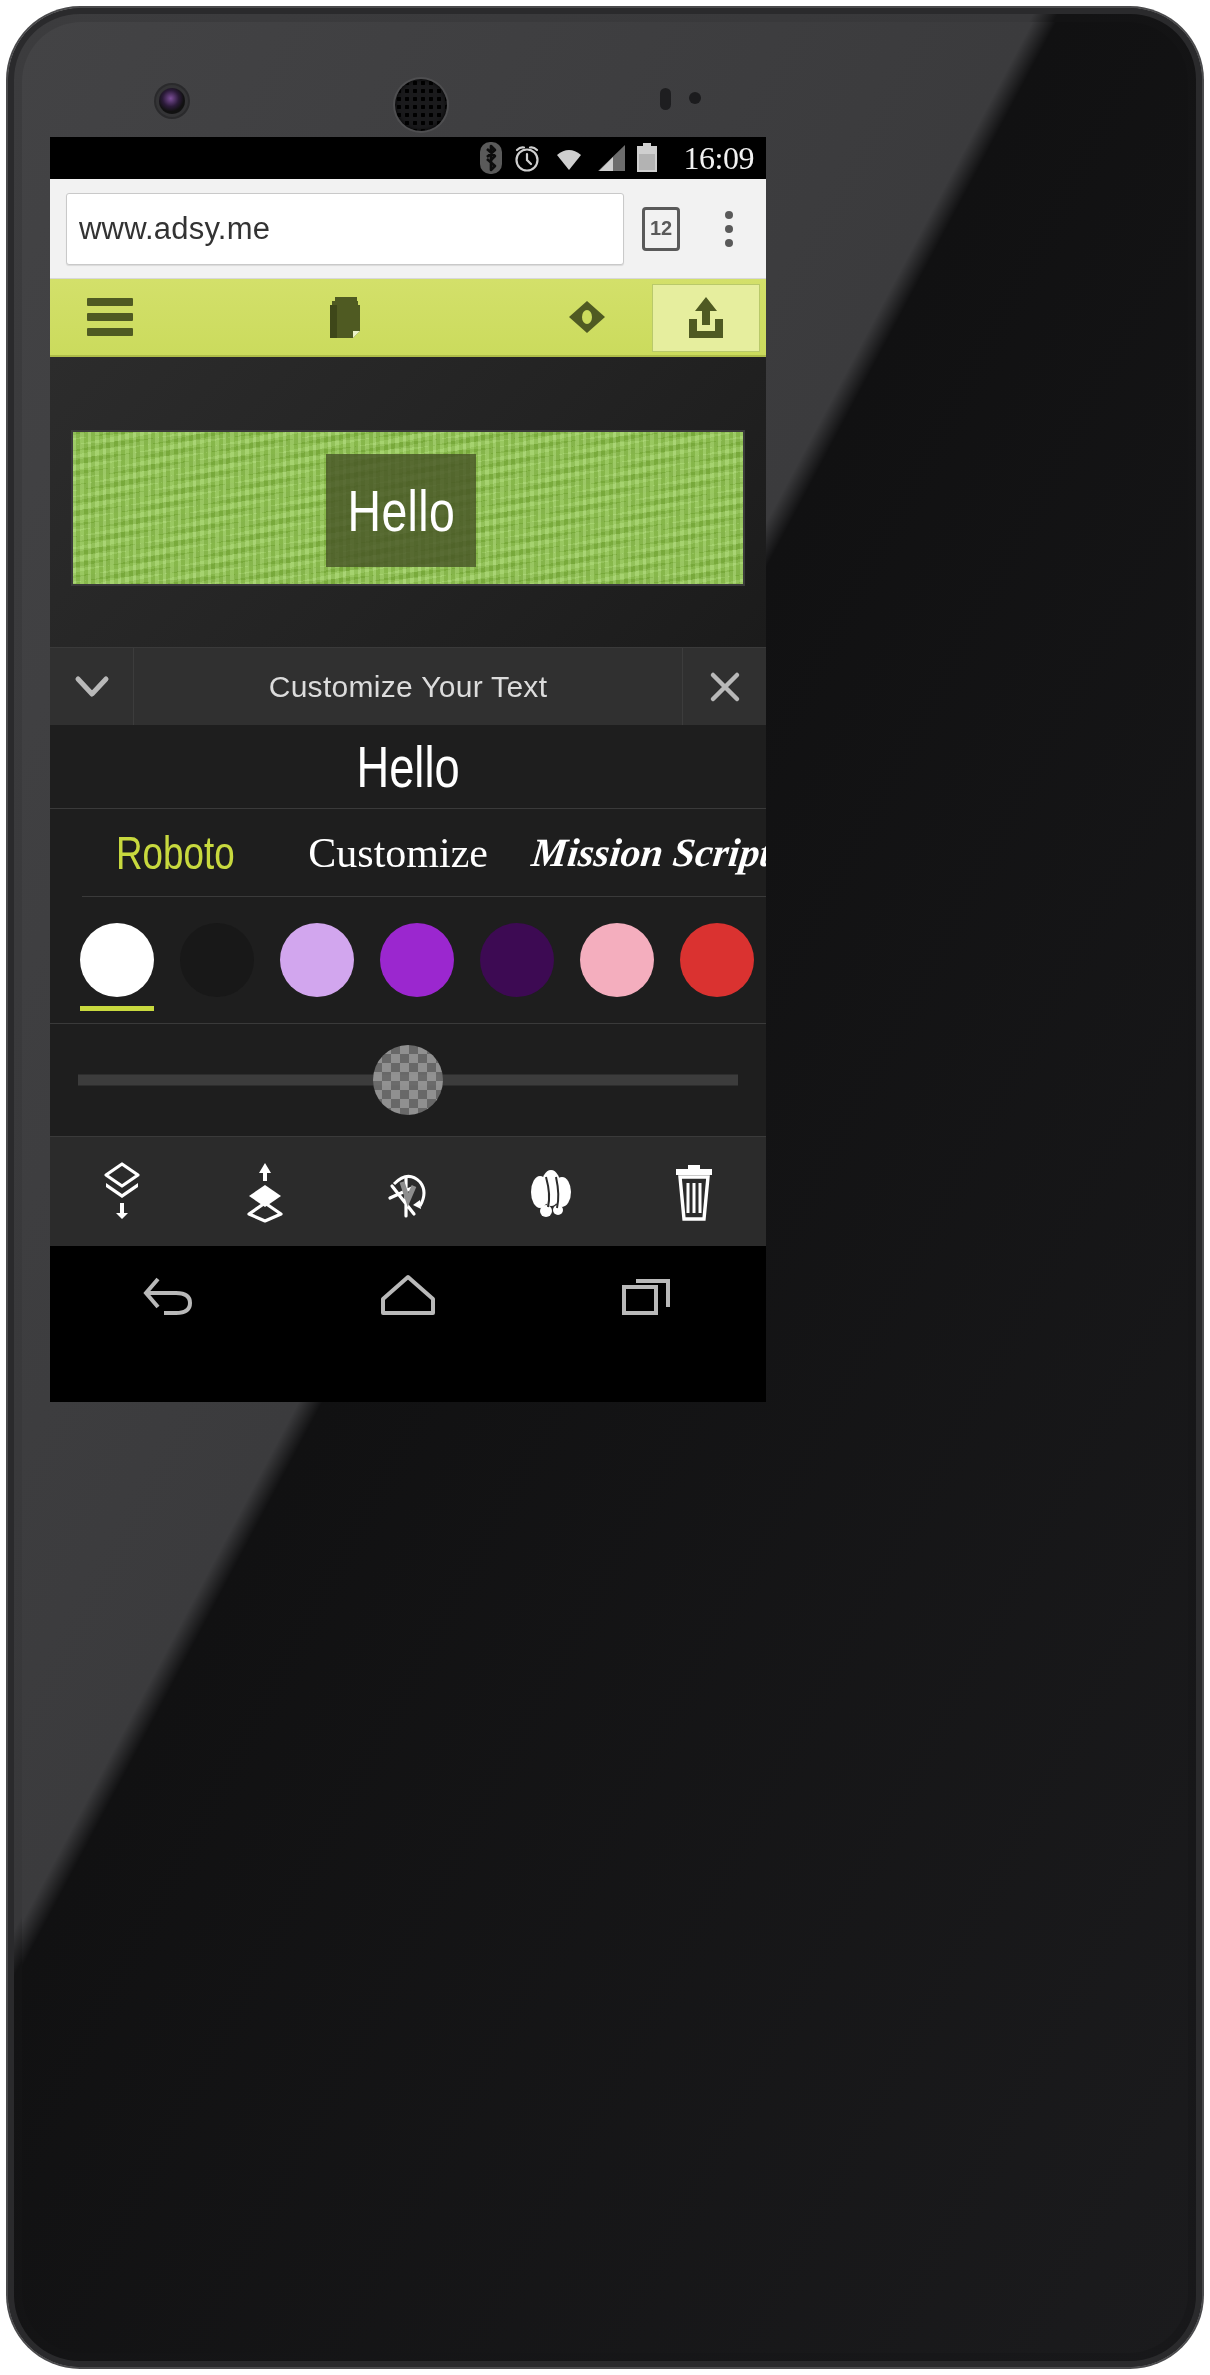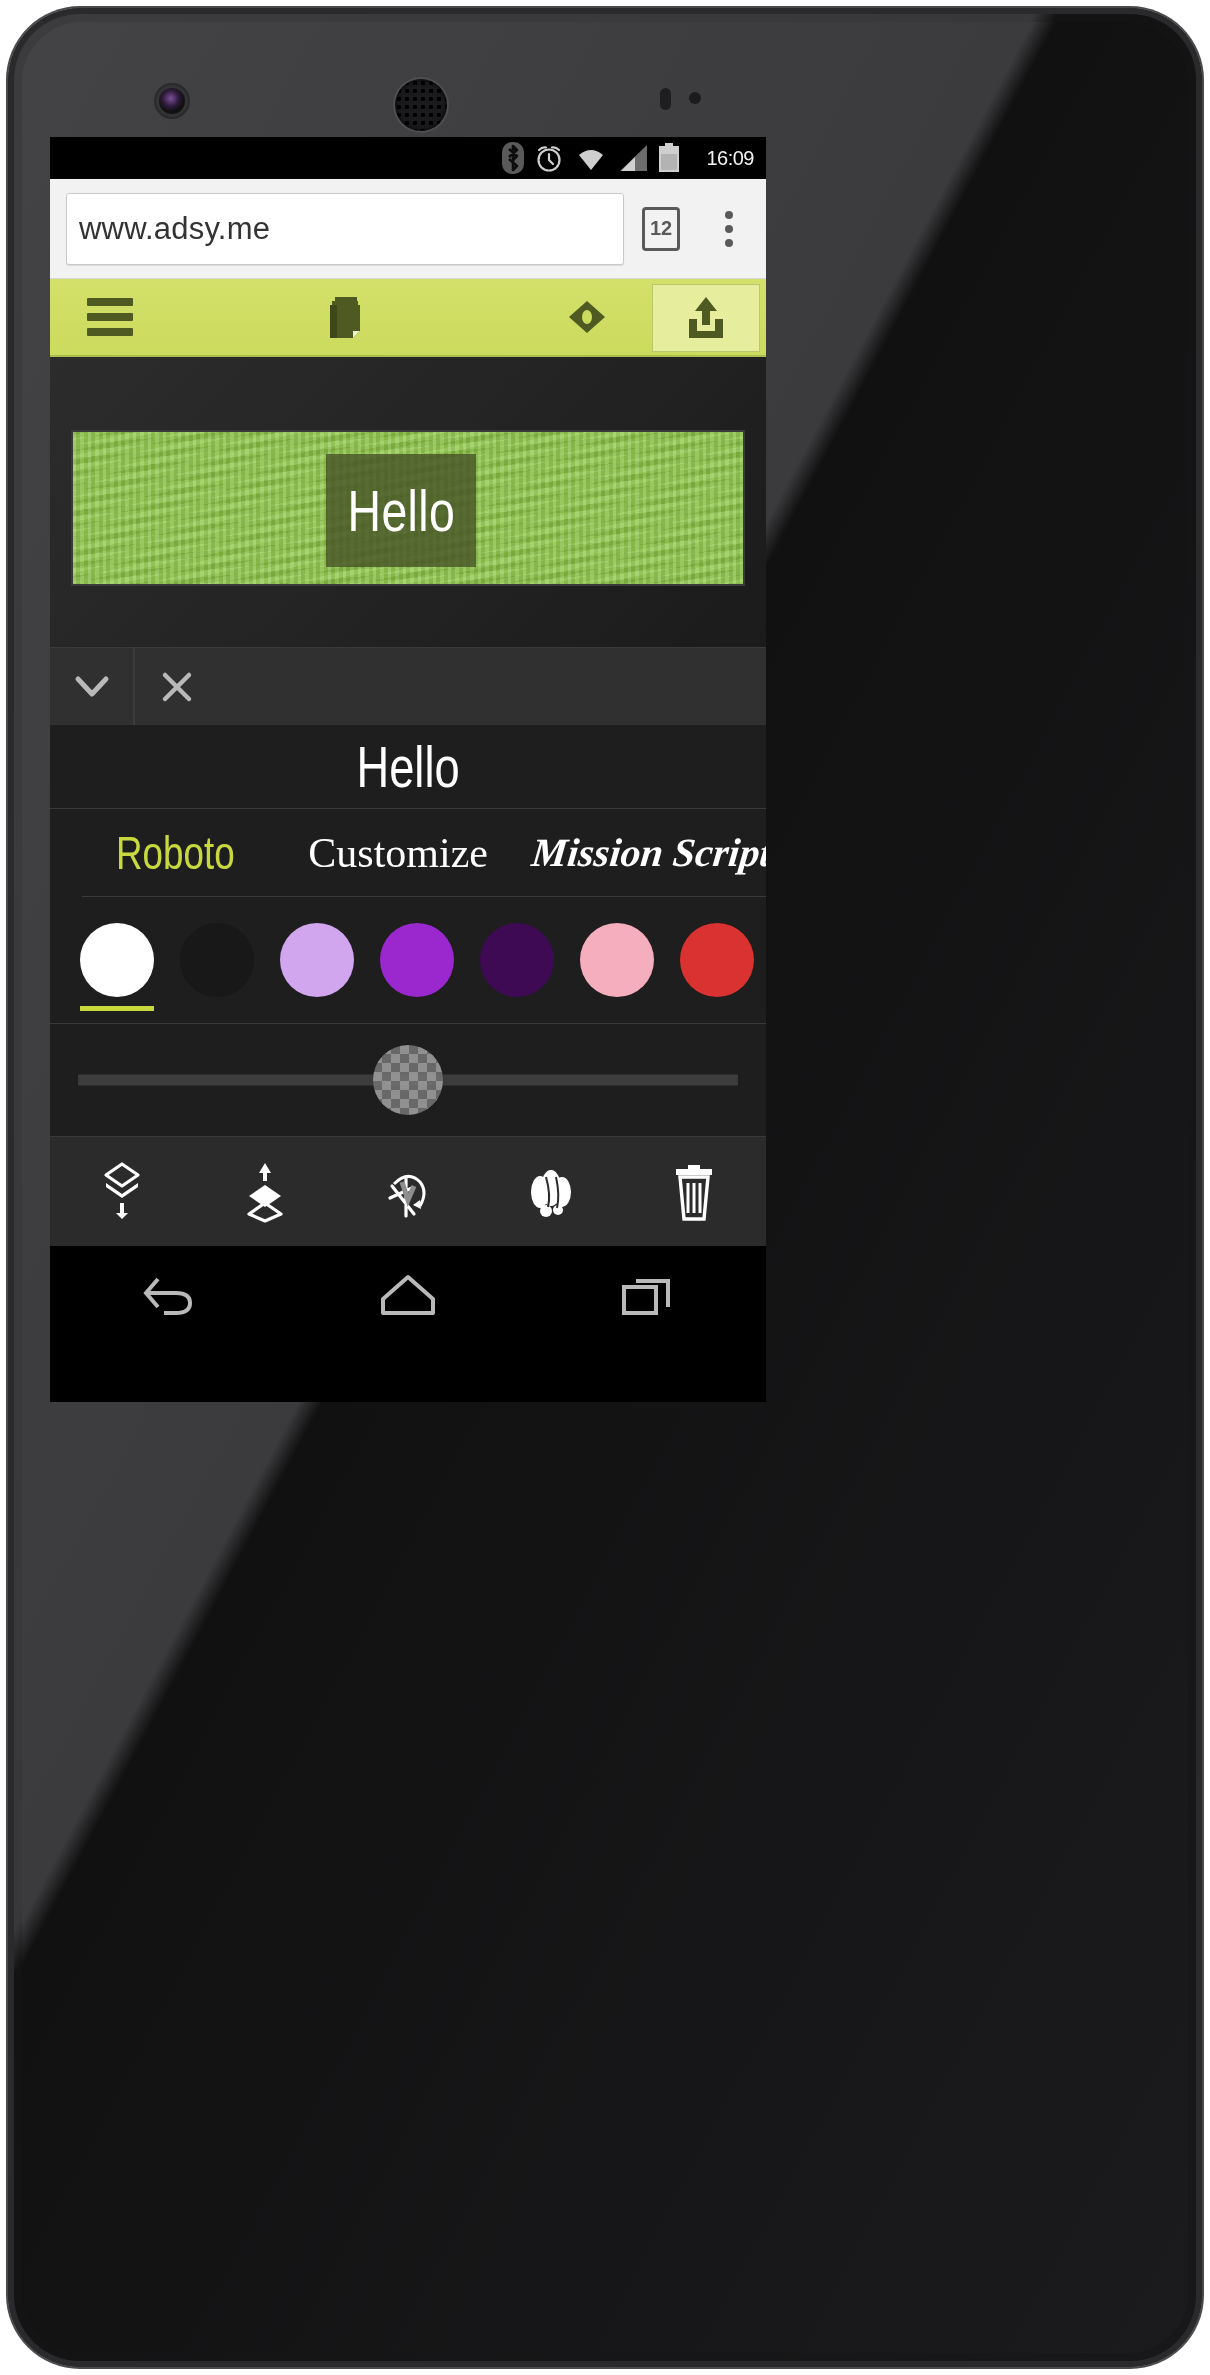--- a/index.html
+++ b/index.html
@@ -55,22 +55,22 @@
   }
 
   
   .statusbar {
     height: 42px; background: #000;
     display: flex; align-items: center; justify-content: flex-end;
     padding-right: 12px; gap: 10px;
   }
   .sb-icon { display: flex; align-items: center; }
   .sb-time {
-    color: #f2f2f2; font-size: 20px; letter-spacing: -0.5px;
-    font-family: Liberation Sans, sans-serif; margin-left: 16px;
+    color: #f2f2f2; font-size: 32px; letter-spacing: -0.5px;
+    font-family: Liberation Serif, serif; margin-left: 16px;
   }
 
   
   .browser-bar {
     height: 100px; background: #f2f2f2;
     display: flex; align-items: center; padding: 0 0 0 16px;
     border-bottom: 1px solid #d8d8d8;
   }
   .urlbox {
     flex: 1; height: 72px; background: #fff;
@@ -333,20 +333,21 @@
     </div>
 
     <div class="panel">
 
       <div class="panel-header">
         <div class="ph-chevron">
           <svg width="40" height="24" viewBox="0 0 40 24">
             <path d="M6 4 L20 19 L34 4" fill="none" stroke="#b9b9b9" stroke-width="5" stroke-linecap="round" stroke-linejoin="round"></path>
           </svg>
         </div>
+        <div class="ph-title">Customize Your Text</div>
         <div class="ph-close">
           <svg width="34" height="34" viewBox="0 0 34 34">
             <path d="M5 5 L29 29 M29 5 L5 29" stroke="#b9b9b9" stroke-width="4.5" stroke-linecap="round"></path>
           </svg>
         </div>
       </div>
 
       <div class="text-preview">
         <span>Hello</span>
       </div>

